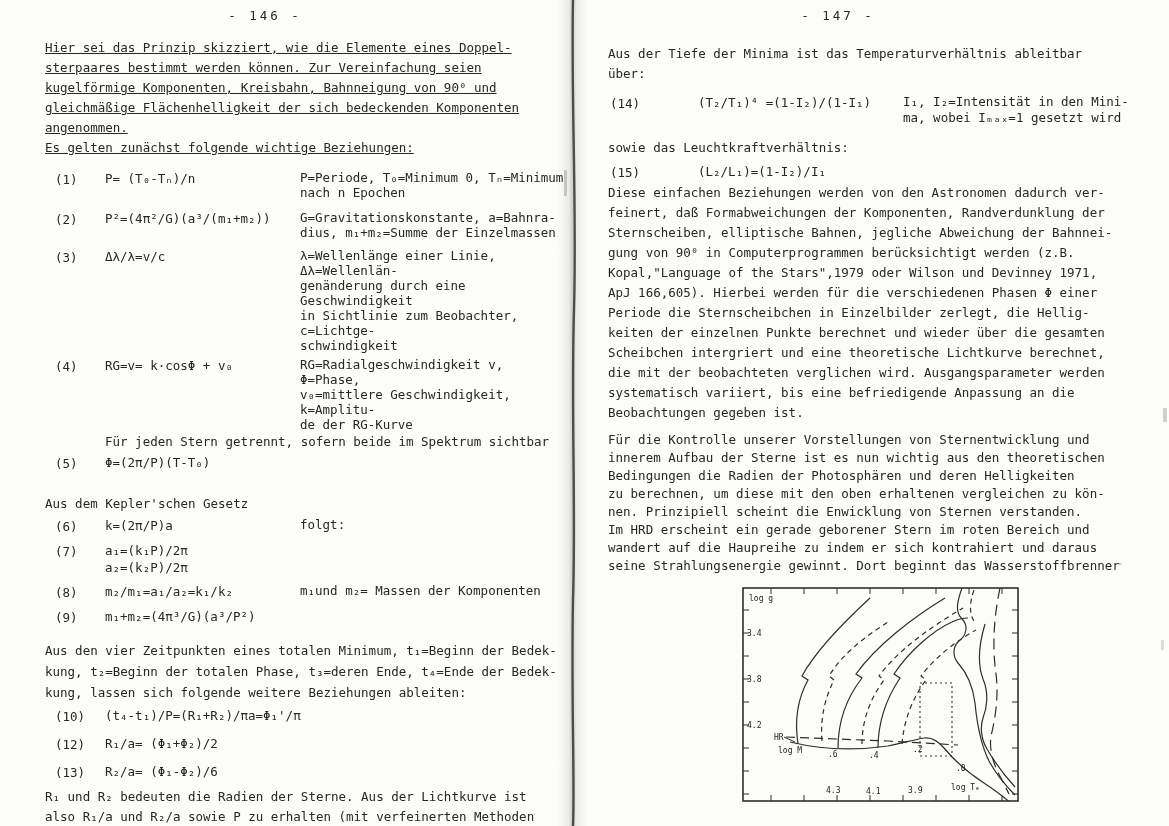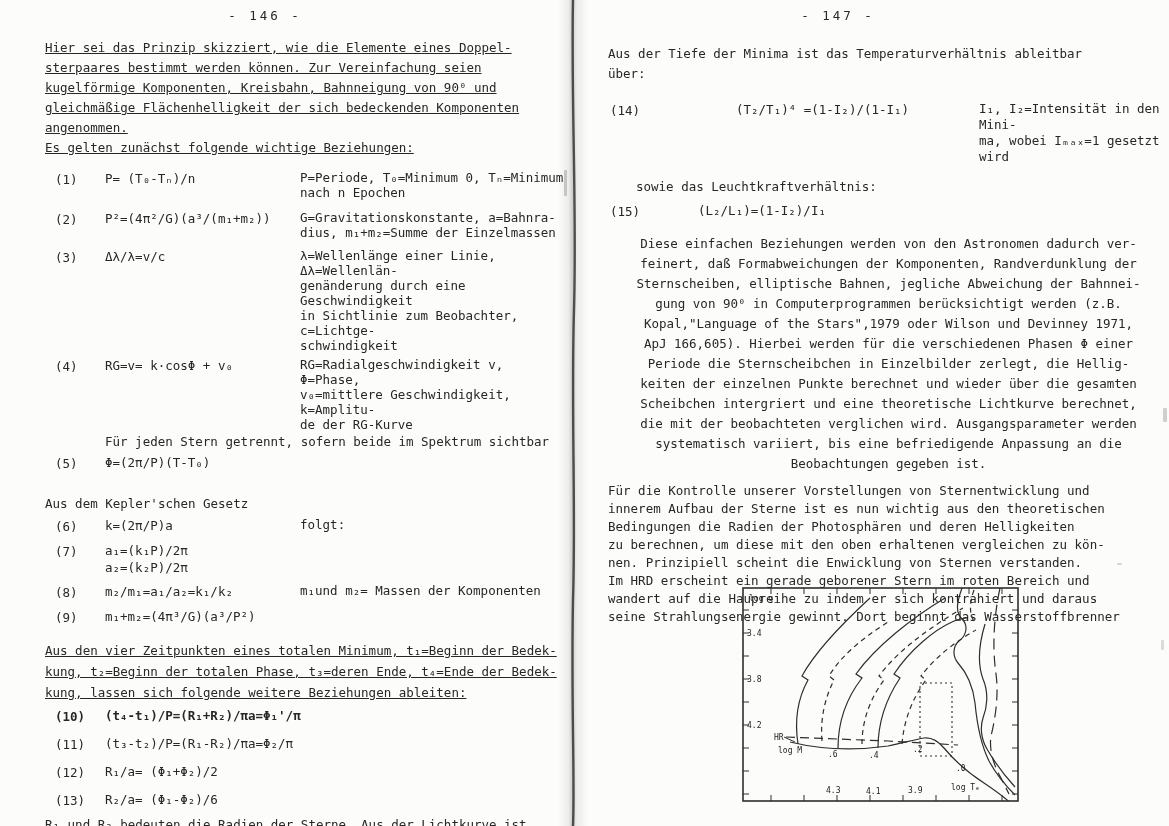--- a/index.html
+++ b/index.html
@@ -104,31 +104,27 @@
     <span class="eqf">m₂/m₁=a₁/a₂=k₁/k₂</span>
     <span class="eqn">m₁und m₂= Massen der Komponenten</span>
   </div>
 
   <div class="eq eq-l" style="margin-top:5px;">
     <span class="eqno">(9)</span>
     <span class="eqf">m₁+m₂=(4π³/G)(a³/P²)</span>
     <span class="eqn"></span>
   </div>
 
-  <div class="para" style="margin-top:12px;line-height:21px;text-decoration:underline;">Aus den vier Zeitpunkten eines totalen Minimum, t₁=Beginn der Bedek-
+  <div class="para" style="margin-top:12px;line-height:21px;">Aus den vier Zeitpunkten eines totalen Minimum, t₁=Beginn der Bedek-
 kung, t₂=Beginn der totalen Phase, t₃=deren Ende, t₄=Ende der Bedek-
 kung, lassen sich folgende weitere Beziehungen ableiten:</div>
 
-  <div class="eq eq-l" style="margin-top:4px;font-weight:bold;">
+  <div class="eq eq-l" style="margin-top:4px;">
     <span class="eqno">(10)</span>
     <span class="eqf" style="white-space:nowrap;">(t₄-t₁)/P=(R₁+R₂)/πa=Φ₁'/π</span>
-  </div>
-  <div class="eq eq-l" style="margin-top:8px;">
-    <span class="eqno">(11)</span>
-    <span class="eqf" style="white-space:nowrap;">(t₃-t₂)/P=(R₁-R₂)/πa=Φ₂/π</span>
   </div>
   <div class="eq eq-l" style="margin-top:8px;">
     <span class="eqno">(12)</span>
     <span class="eqf" style="white-space:nowrap;">R₁/a= (Φ₁+Φ₂)/2</span>
   </div>
   <div class="eq eq-l" style="margin-top:8px;">
     <span class="eqno">(13)</span>
     <span class="eqf" style="white-space:nowrap;">R₂/a= (Φ₁-Φ₂)/6</span>
   </div>
 
@@ -138,36 +134,36 @@
 und damit alle interessierenden Parameter. Man beachte, die Kennt-
 nis der Entfernung des Bedeckungssystems ist nicht nötig!</div>
 </div>
 
 <div class="page page-right">
   <div class="pageno pageno-r">- 147 -</div>
 
   <div class="para" style="margin-top:18px;">Aus der Tiefe der Minima ist das Temperaturverhältnis ableitbar
 über:</div>
 
-  <div class="eq eq-r" style="margin-top:17px;gap:38px;">
+  <div class="eq eq-r" style="margin-top:10px;">
     <span class="eqno">(14)</span>
     <span class="eqf">(T₂/T₁)⁴ =(1-I₂)/(1-I₁)</span>
     <span class="eqn" style="line-height:16px;">I₁, I₂=Intensität in den Mini-
 ma, wobei Iₘₐₓ=1 gesetzt wird</span>
   </div>
 
-  <div class="free" style="margin-top:12px;margin-left:28px;">sowie das Leuchtkraftverhältnis:</div>
+  <div class="free" style="margin-top:12px;">sowie das Leuchtkraftverhältnis:</div>
 
   <div class="eq eq-r" style="margin-top:5px;">
     <span class="eqno">(15)</span>
     <span class="eqf">(L₂/L₁)=(1-I₂)/I₁</span>
     <span class="eqn"></span>
   </div>
 
-  <div class="para" style="margin-top:12px;text-align:center;">Diese einfachen Beziehungen werden von den Astronomen dadurch ver-
+  <div class="para" style="">Diese einfachen Beziehungen werden von den Astronomen dadurch ver-
 feinert, daß Formabweichungen der Komponenten, Randverdunklung der
 Sternscheiben, elliptische Bahnen, jegliche Abweichung der Bahnnei-
 gung von 90⁰ in Computerprogrammen berücksichtigt werden (z.B.
 Kopal,"Language of the Stars",1979 oder Wilson und Devinney 1971,
 ApJ 166,605). Hierbei werden für die verschiedenen Phasen Φ einer
 Periode die Sternscheibchen in Einzelbilder zerlegt, die Hellig-
 keiten der einzelnen Punkte berechnet und wieder über die gesamten
 Scheibchen intergriert und eine theoretische Lichtkurve berechnet,
 die mit der beobachteten verglichen wird. Ausgangsparameter werden
 systematisch variiert, bis eine befriedigende Anpassung an die

